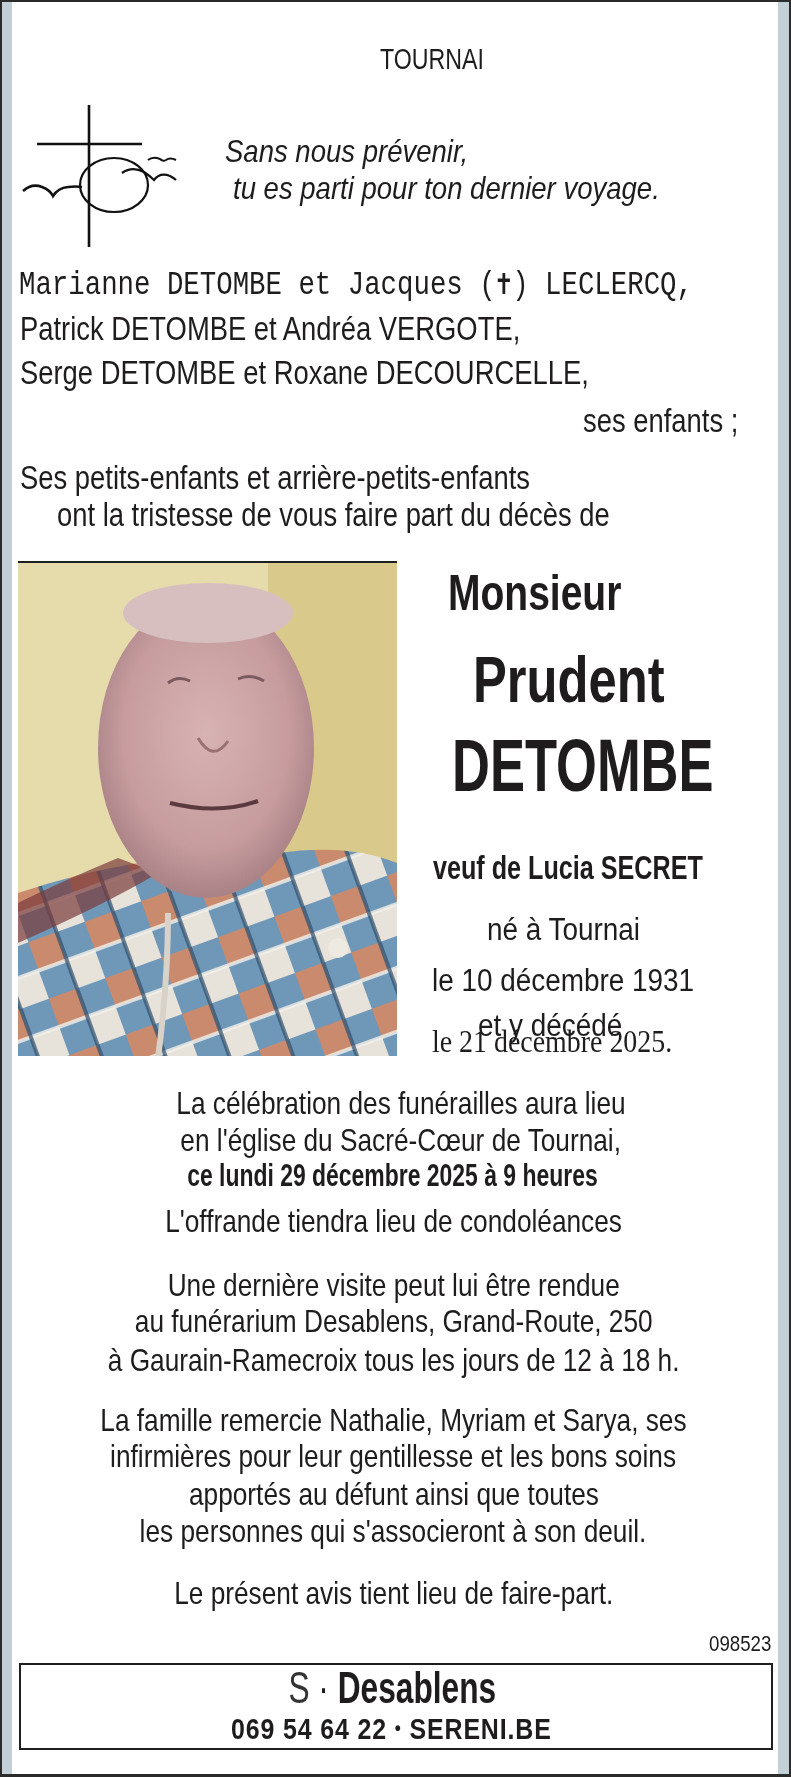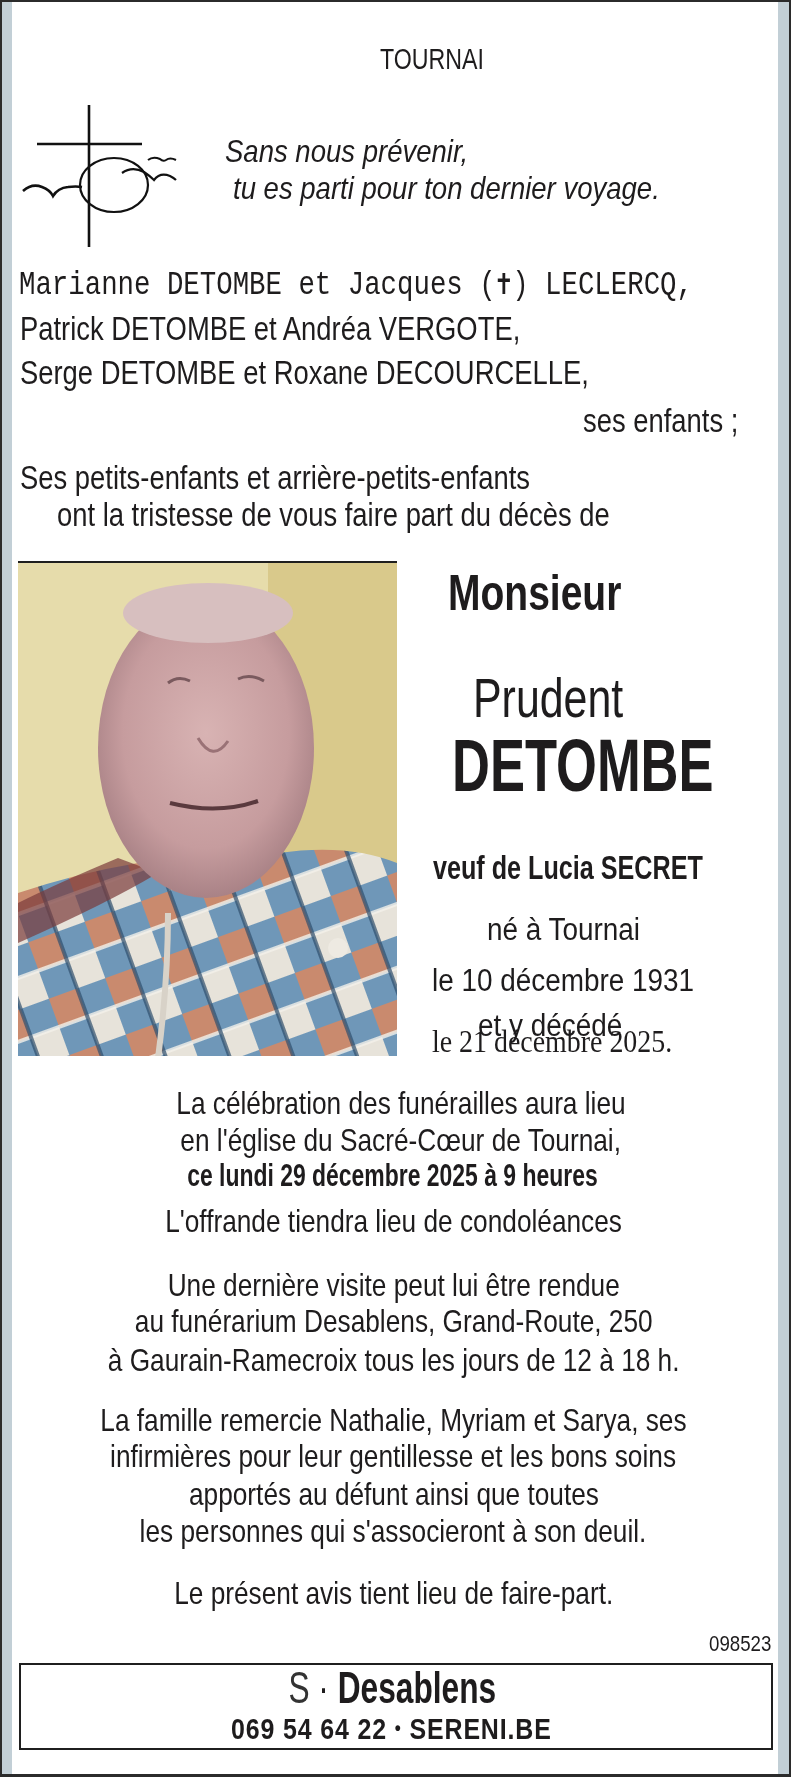--- a/index.html
+++ b/index.html
@@ -91,21 +91,21 @@
     <path d="M152 240 Q200 252 240 238" stroke="#5a3a3e" stroke-width="4" fill="none"></path>
     <path d="M180 175 Q195 200 210 178" stroke="#9a7276" stroke-width="3" fill="none"></path>
     <path d="M150 350 Q150 420 140 495" stroke="#d8d2c8" stroke-width="6" fill="none"></path>
     <circle cx="320" cy="385" r="10" fill="#eeeae2"></circle>
   </svg>
 </div>
 
 <div class="abs" style="left:448px; top:568px; font-size:50px; font-weight:bold;">
   <span class="cond" style="transform:scaleX(0.78);">Monsieur</span>
 </div>
-<div class="abs" style="left:473px; top:647px; font-size:55px; font-weight:normal;margin-top:24px;">
+<div class="abs" style="left:473px; top:647px; font-size:65px; font-weight:bold;">
   <span class="cond" style="transform:scaleX(0.78);">Prudent</span>
 </div>
 <div class="abs" style="left:452px; top:728px; font-size:75px; font-weight:bold;">
   <span class="cond" style="transform:scaleX(0.70);">DETOMBE</span>
 </div>
 <div class="abs" style="left:433px; top:850px; font-size:34px; font-weight:bold;">
   <span class="cond" style="transform:scaleX(0.74);">veuf de Lucia SECRET</span>
 </div>
 
 <div class="abs" style="left:487px; top:914px; font-size:31px;">

